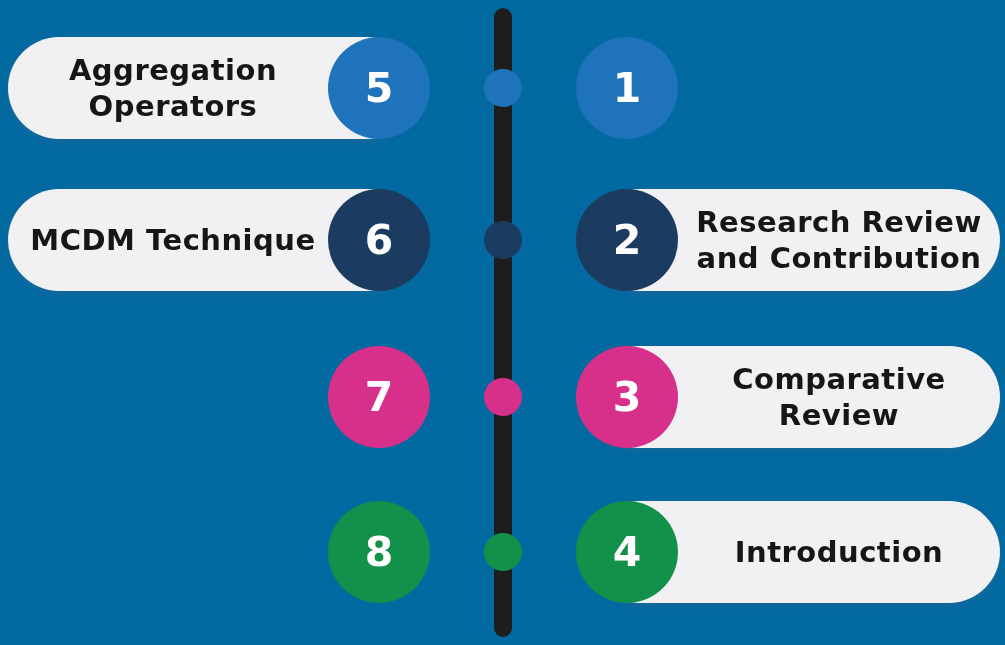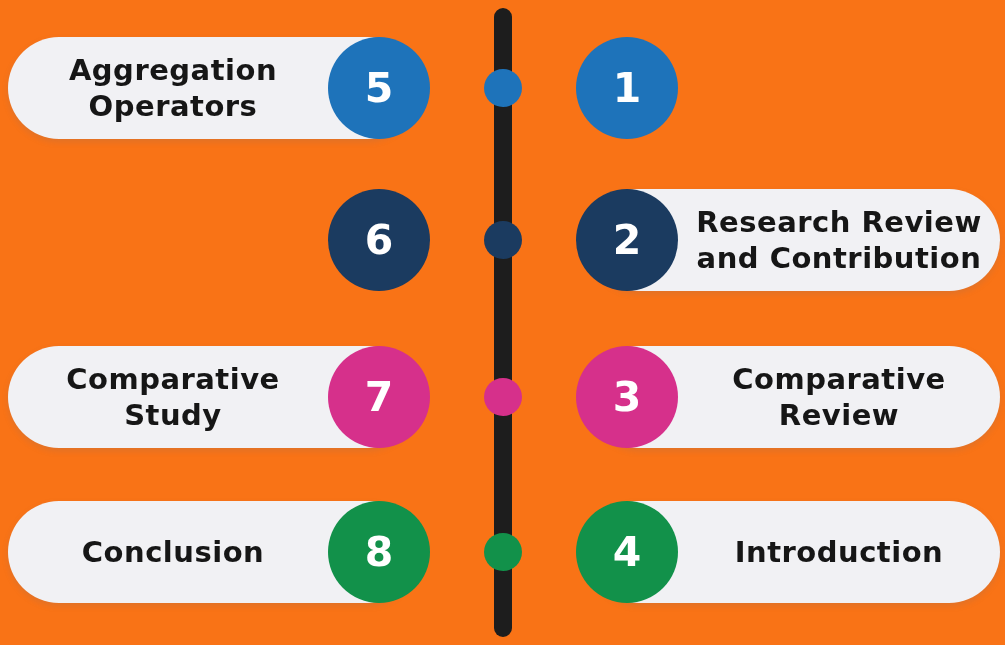--- a/index.html
+++ b/index.html
@@ -1,20 +1,20 @@
 <!DOCTYPE html>
 <html><head>
 <meta charset="utf-8">
 <style>
   html, body { margin: 0; padding: 0; background: #ffffff; }
   #canvas {
     position: relative;
     width: 1005px;
     height: 645px;
-    background: #f97316;
+    background: #0369a1;
     overflow: hidden;
     font-family: "DejaVu Sans", "Liberation Sans", sans-serif;
   }
 
   
   .timeline-bar {
     position: absolute;
     left: 494px;
     top: 8px;
     width: 18px;
@@ -99,25 +99,22 @@
   <div class="timeline-bar" style="background-color: rgb(29, 29, 29);"></div>
   <div class="timeline-dot dot-r1" style="background-color: rgb(30, 115, 186);"></div>
   <div class="timeline-dot dot-r2" style="background-color: rgb(27, 59, 96);"></div>
   <div class="timeline-dot dot-r3" style="background-color: rgb(214, 48, 139);"></div>
   <div class="timeline-dot dot-r4" style="background-color: rgb(18, 145, 74);"></div>
 
   <div class="pill pill-left row1">
     <div class="pill-label">Aggregation
 Operators</div>
   </div>
-  <div class="pill pill-left row3">
-    <div class="pill-label">Comparative Study</div>
-  </div>
-  <div class="pill pill-left row4">
-    <div class="pill-label">Conclusion</div>
+  <div class="pill pill-left row2">
+    <div class="pill-label">MCDM Technique</div>
   </div>
 
   <div class="num-circle circle-left c-row1" style="background-color: rgb(30, 115, 186);">
     <span>5</span>
   </div>
   <div class="num-circle circle-left c-row2" style="background-color: rgb(27, 59, 96);">
     <span>6</span>
   </div>
   <div class="num-circle circle-left c-row3" style="background-color: rgb(214, 48, 139);">
     <span>7</span>

